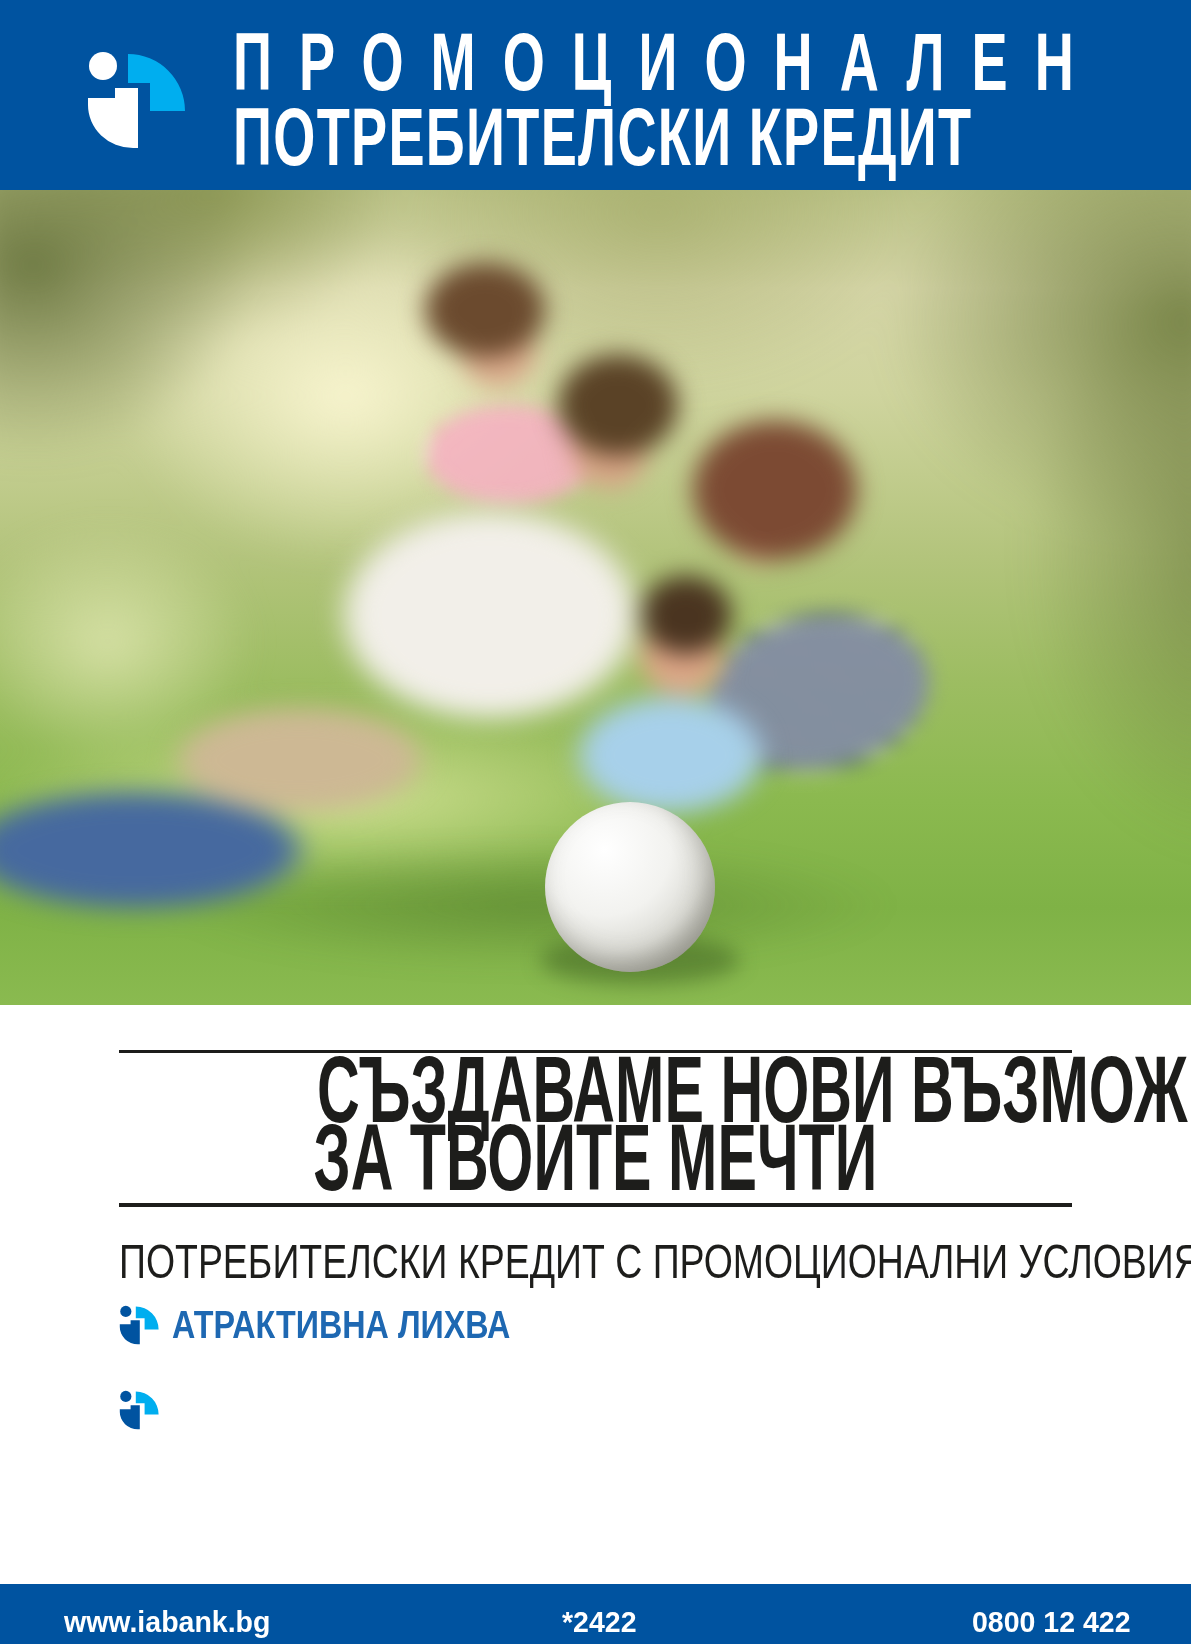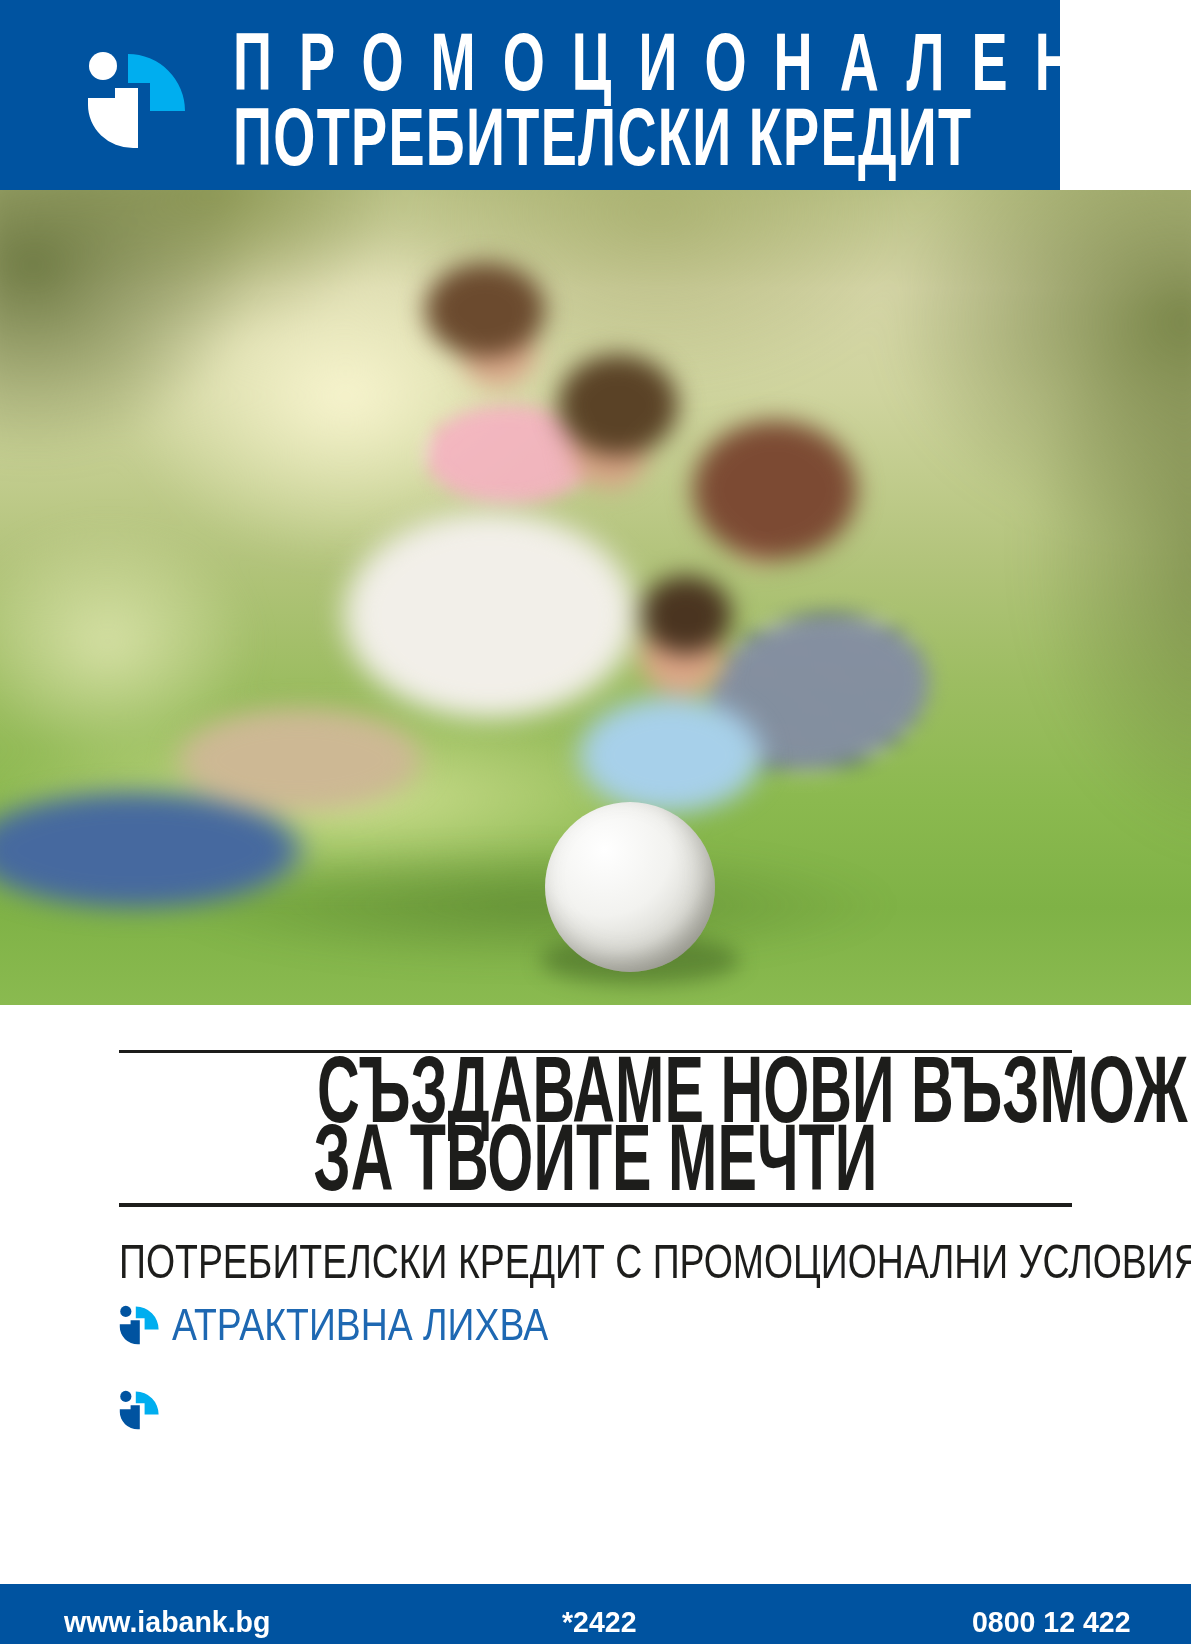--- a/index.html
+++ b/index.html
@@ -8,21 +8,21 @@
     --bullet-blue:#1e68b2;
     --ink:#1d1d1b;
   }
   html,body{margin:0;padding:0;background:#777;}
   .page{
     position:relative;width:1191px;height:1644px;margin:0 auto;
     background:#fff;overflow:hidden;
     font-family:"Liberation Sans","DejaVu Sans",sans-serif;
   }
   
-  .header{position:absolute;left:0;top:0;width:1060px;height:190px;background:var(--dark-blue);}
+  .header{position:absolute;left:0;top:0;width:1191px;height:190px;background:var(--dark-blue);}
   .logo{position:absolute;left:86px;top:50px;width:100px;height:100px;}
   .title{position:absolute;left:233px;top:24px;color:#fff;font-weight:bold;}
   .title .line{display:block;font-size:82px;line-height:75px;white-space:nowrap;}
   .cond-l{display:inline-block;transform-origin:left center;white-space:nowrap;}
   .t1{letter-spacing:41px;transform:scaleX(0.66);}
   .t2{letter-spacing:2px;transform:scaleX(0.66);}
   
   .hero{position:absolute;left:0;top:190px;width:1191px;height:815px;overflow:hidden;
     background:linear-gradient(180deg,#bdc489 0%,#d6d6a8 12%,#cfd49e 25%,#b3c47c 45%,#9dbd62 60%,#8bb94f 75%,#7fb246 88%,#8aba50 100%);}
   .hero .layer{position:absolute;left:-30px;top:-30px;right:-30px;bottom:-30px;}
@@ -66,21 +66,21 @@
     font-weight:bold;font-size:94px;line-height:68px;}
   .headline .hl{display:block;}
   .hl .cond-c{display:inline-block;transform:scaleX(0.63);transform-origin:center;white-space:nowrap;}
   .subheading{position:absolute;left:119px;top:1237px;color:var(--ink);
     font-size:48px;line-height:50px;font-weight:400;}
   .subheading .cond-l{transform:scaleX(0.78);}
   
   .bullets{position:absolute;left:119px;top:1303px;width:1000px;}
   .bullet-row{display:flex;align-items:center;height:44px;margin-bottom:41px;}
   .bullet-icon{width:40px;height:40px;flex:0 0 40px;margin-right:13px;}
-  .bullet-label{color:var(--bullet-blue);font-size:44px;line-height:44px;font-weight:400;}
+  .bullet-label{color:var(--bullet-blue);font-size:38px;line-height:44px;font-weight:700;}
   .bullet-label .cond-l{transform:scaleX(0.85);}
   
   .footer{position:absolute;left:0;top:1584px;width:1191px;height:76px;background:var(--dark-blue);
     display:grid;grid-template-columns:1fr auto 1fr;align-items:center;
     padding:0 52px 0 64px;box-sizing:border-box;color:#fff;font-weight:bold;font-size:30px;}
   .footer .left{justify-self:start;}
   .footer .center{justify-self:center;}
   .footer .right{justify-self:end;text-align:center;}
   .footer .cond-l{transform:scaleX(0.95);}
 </style>

